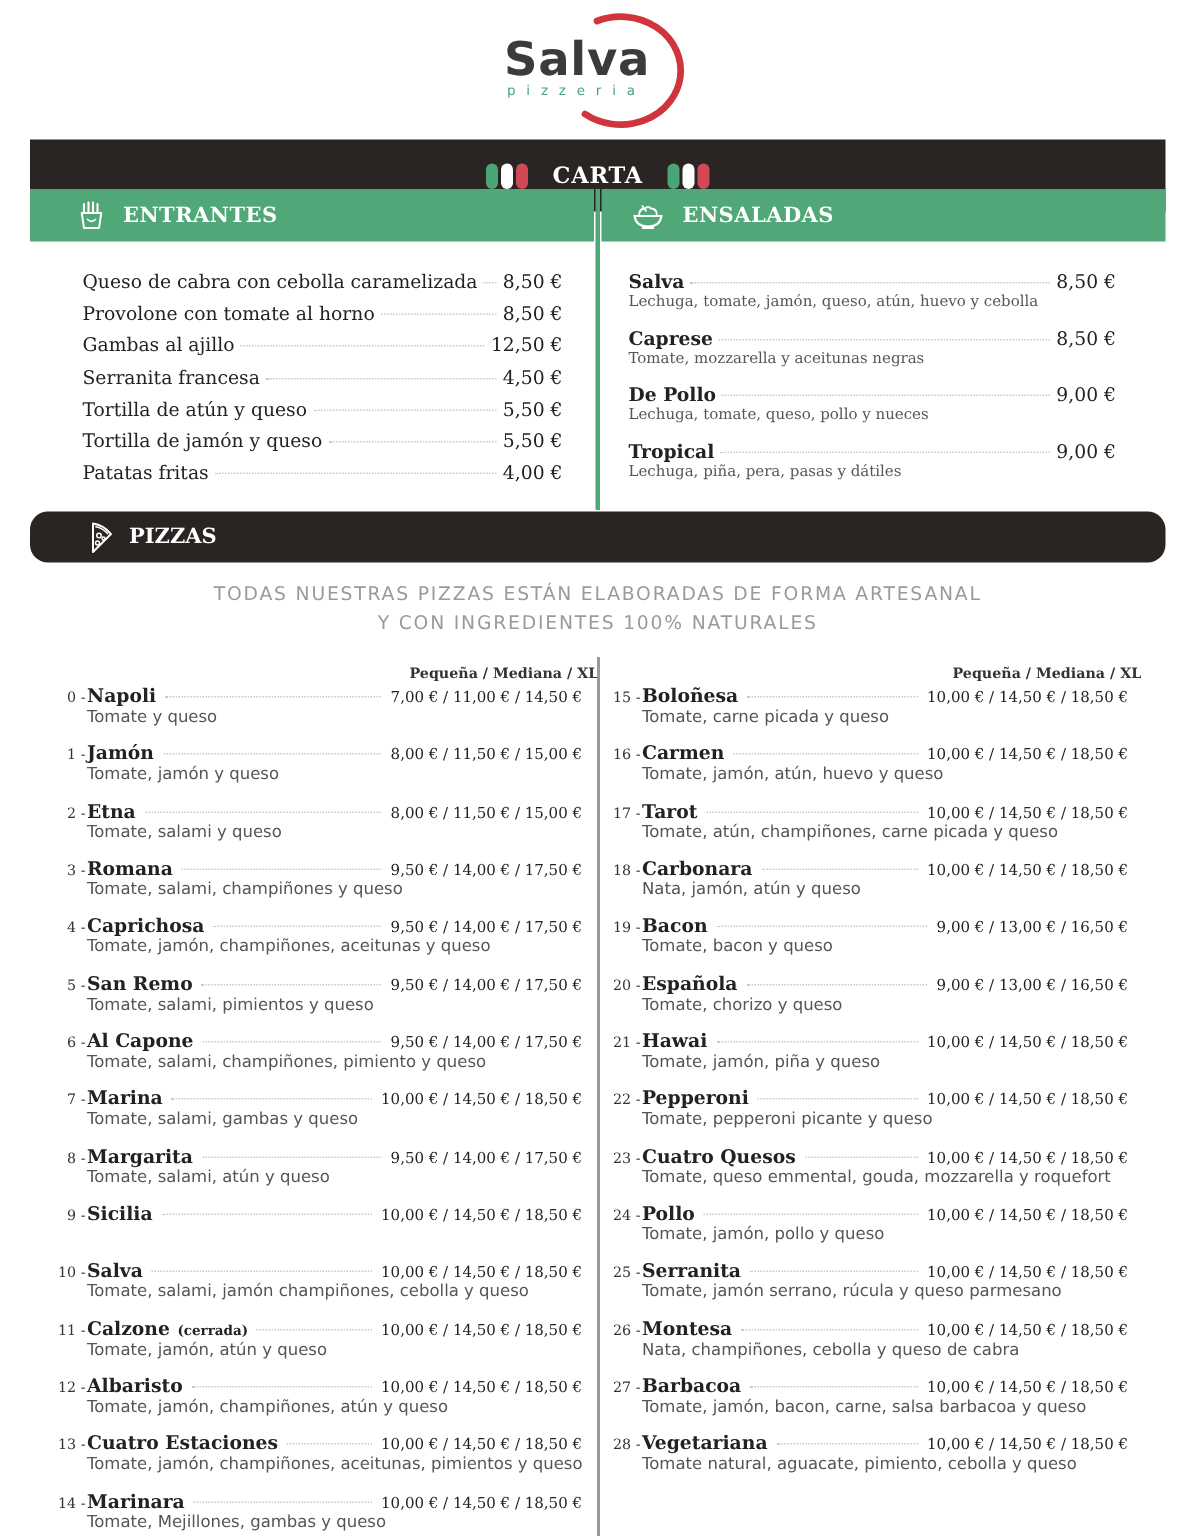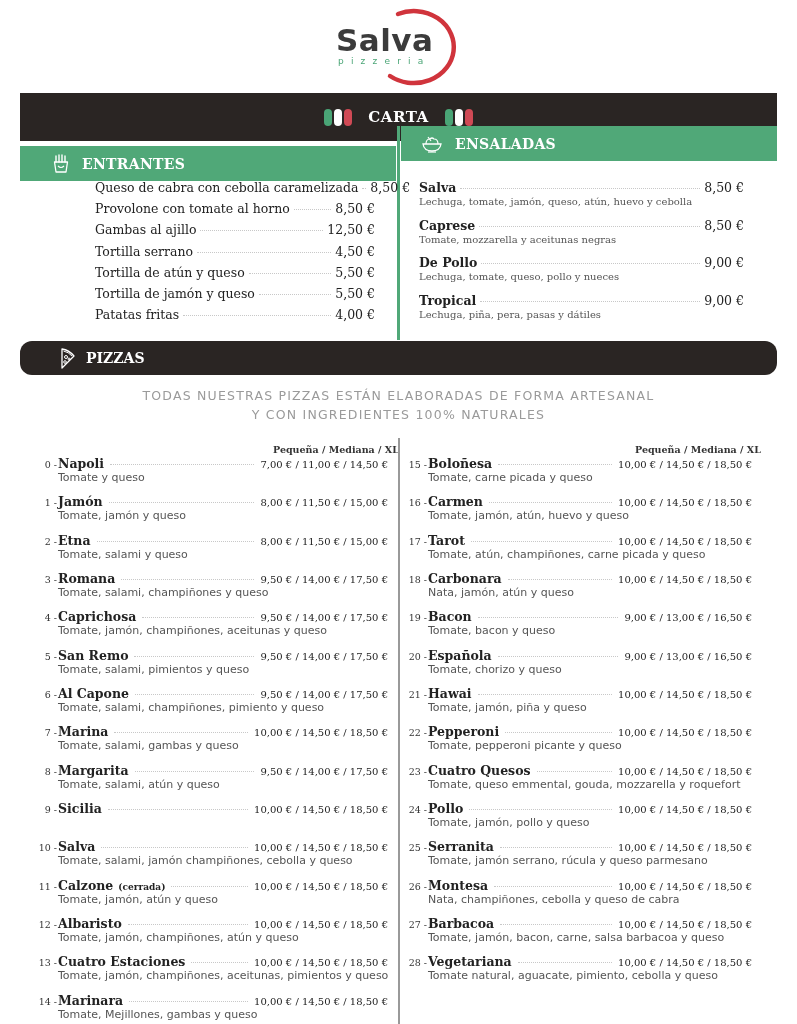--- a/index.html
+++ b/index.html
@@ -14,31 +14,31 @@
 
   
   .bar-dark { position: absolute; left: 20px; width: 757px; background: #2a2523; }
   .carta-bar { top: 93px; height: 48px; display: flex; align-items: center; justify-content: center; gap: 10px; }
   .carta-title { font-family: "DejaVu Serif", serif; font-weight: bold; font-size: 15px; color: #fff; letter-spacing: 0.5px; margin: 0 6px; }
   .flag { display: flex; gap: 2px; }
   .flag span { display: block; width: 8px; height: 17px; border-radius: 4px; }
 
   
   .green-bar { position: absolute; top: 126px; height: 35px; background: #50a878; display: flex; align-items: center; }
-  .green-left { left: 20px; width: 376px; margin-top: 20px; }
+  .green-left { left: 20px; width: 376px; }
   .green-right { left: 401px; width: 376px; }
   .green-bar .sec-icon { margin-left: 32px; width: 18px; height: 20px; display: flex; align-items: center; justify-content: center; }
   .green-right .sec-icon { margin-left: 20px; width: 22px; }
   .green-bar .sec-title { margin-left: 12px; font-family: "DejaVu Serif", serif; font-weight: bold; font-size: 14px; color: #fff; letter-spacing: 0.3px; }
 
   .green-divider { position: absolute; left: 397px; top: 126px; width: 3px; height: 214px; background: #50a878; }
 
   
   .entrantes { position: absolute; left: 55px; top: 180px; width: 320px; }
-  .ent-row { display: flex; align-items: baseline; height: 21.2px; font-size: 12.5px; color: #222; margin-left: 40px; }
+  .ent-row { display: flex; align-items: baseline; height: 21.2px; font-size: 12.5px; color: #222; }
   .ent-row .nm { white-space: nowrap; }
   .leader { flex: 1; border-bottom: 1px dotted #c8c8c8; margin: 0 4px; transform: translateY(-3px); min-width: 4px; }
   .ent-row .pr { white-space: nowrap; }
 
   
   .ensaladas { position: absolute; left: 419px; top: 180px; width: 325px; }
   .ens-item { margin-bottom: 10.5px; }
   .ens-row { display: flex; align-items: baseline; font-size: 12.5px; font-weight: bold; color: #222; height: 16px; }
   .ens-row .pr { font-weight: normal; }
   .ens-desc { font-size: 10px; color: #555; line-height: 11px; white-space: nowrap; }
@@ -128,21 +128,21 @@
       <span class="nm">Provolone con tomate al horno</span>
       <span class="leader"></span>
       <span class="pr">8,50 €</span>
     </div>
   <div class="ent-row">
       <span class="nm">Gambas al ajillo</span>
       <span class="leader"></span>
       <span class="pr">12,50 €</span>
     </div>
   <div class="ent-row">
-      <span class="nm">Tortilla serrano</span>
+      <span class="nm">Serranita francesa</span>
       <span class="leader"></span>
       <span class="pr">4,50 €</span>
     </div>
   <div class="ent-row">
       <span class="nm">Tortilla de atún y queso</span>
       <span class="leader"></span>
       <span class="pr">5,50 €</span>
     </div>
   <div class="ent-row">
       <span class="nm">Tortilla de jamón y queso</span>

